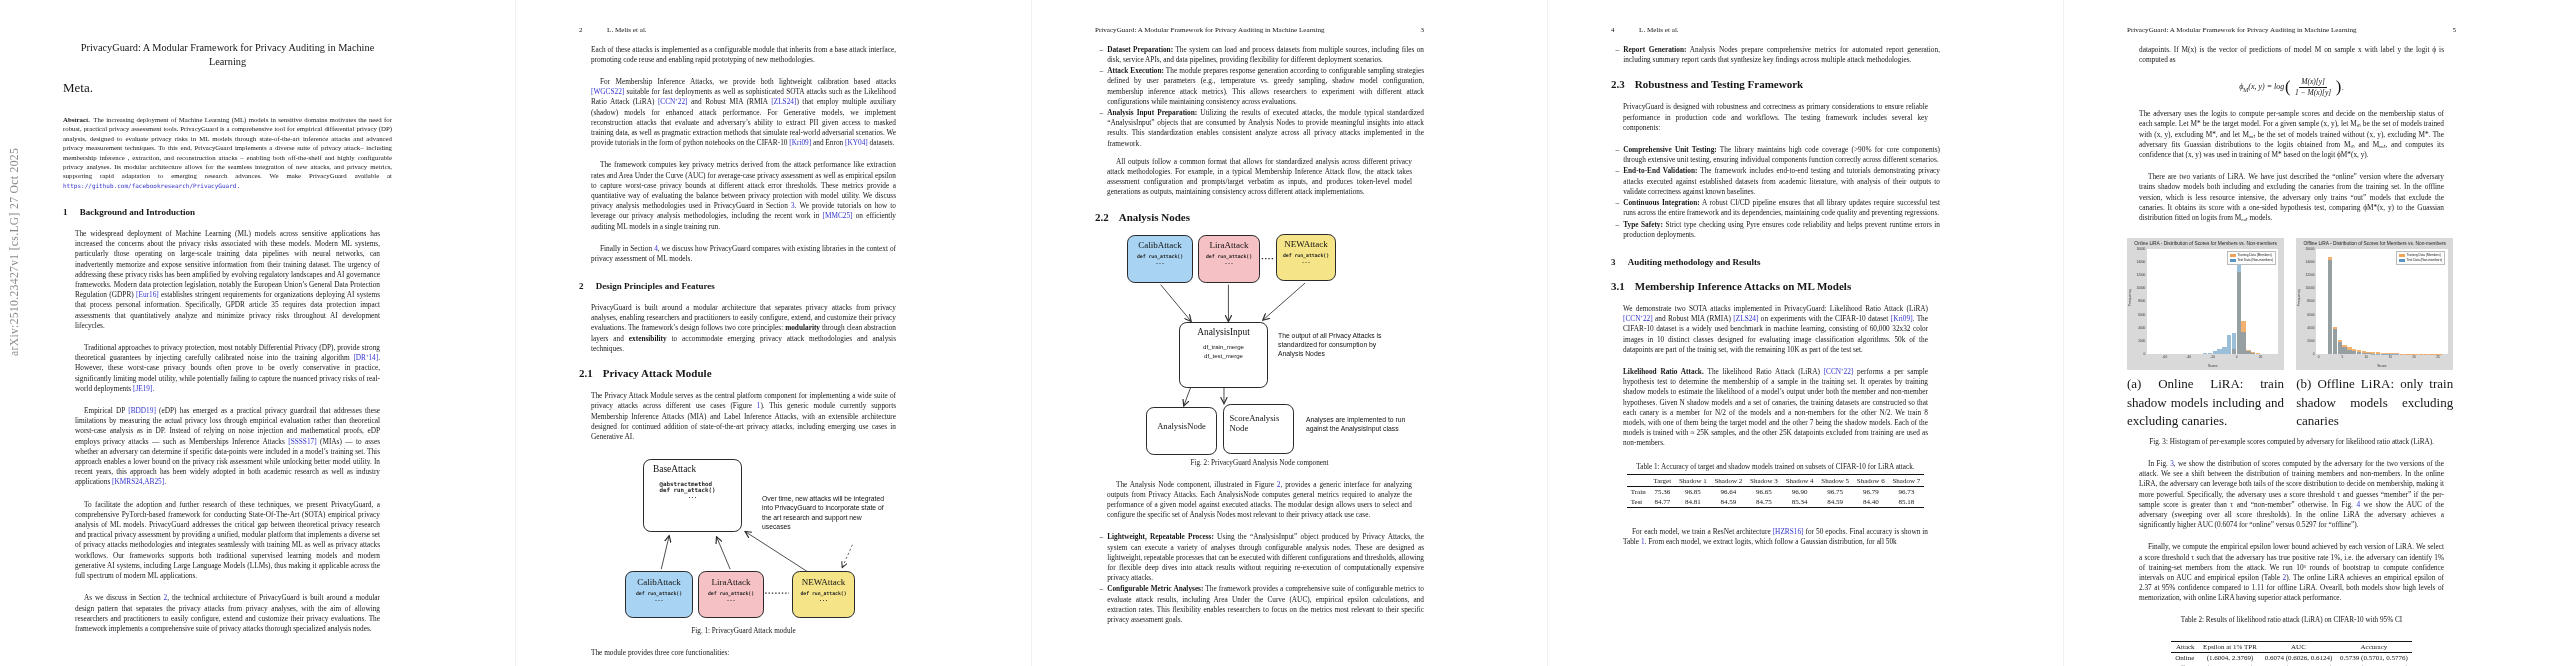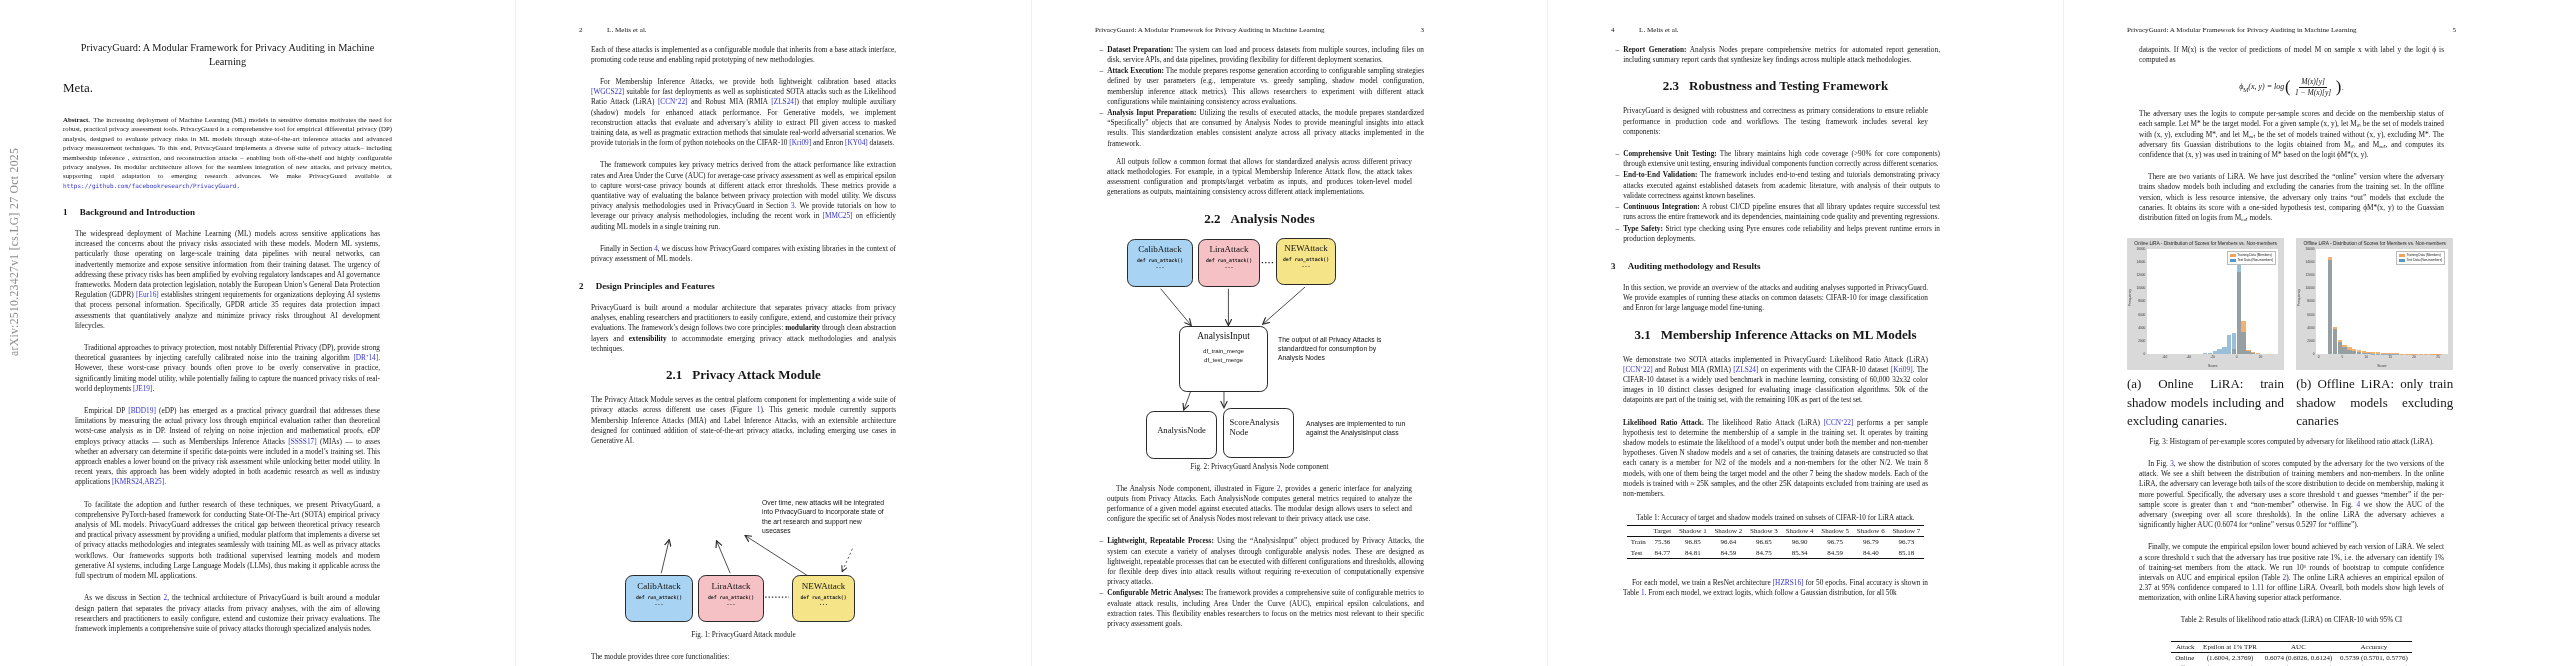--- a/index.html
+++ b/index.html
@@ -8,21 +8,21 @@
   .page{position:relative;width:515px;height:667px;overflow:hidden;flex:0 0 515px;background:#fff;}
   .page + .page{border-left:0.6px solid #f0f0f0;}
   .content{position:relative;margin-left:63px;width:329px;}
   .p{font-size:7.3px;line-height:1.40;text-align:justify;margin:12px;}
   .ind{text-indent:9px;}
   .pagehead{display:flex;font-size:7.1px;margin-top:25.6px;}
   .pagehead .gap{width:24.5px;}
   .pagehead.odd{justify-content:space-between;}
   .h-sec{font-size:9px;font-weight:bold;margin:16.7px 0 11px 0;}
   .h-sec .no{margin-right:12.2px;}
-  .h-sub{font-size:13px;font-weight:bold;margin:13.3px 0 9px 0;text-align:center;}
+  .h-sub{font-size:11px;font-weight:bold;margin:13.3px 0 9px 0;}
   .h-sub .no{margin-right:10px;}
   .title{font-size:10.3px;text-align:center;line-height:1.4;margin-top:41px;}
   .authors{font-size:7.4px;text-align:center;line-height:1.5;margin-top:14.5px;}
   .affil{font-size:13px;margin-top:10px;}
   .abstract{font-size:6.8px;line-height:1.39;text-align:justify;margin-top:19px;}
   .abstract b{margin-right:3.3px;}
   .url{font-family:"DejaVu Sans Mono", monospace;font-size:6px;color:#3333cc;}
   .ref{color:#3333cc;}
   .arxiv{position:absolute;left:7.8px;top:356px;transform:rotate(-90deg);transform-origin:left top;
          font-size:11.7px;color:#8a8a8a;white-space:nowrap;letter-spacing:0.3px;}
@@ -117,20 +117,26 @@
             <marker id="ah1" markerWidth="9" markerHeight="9" refX="7" refY="4.5" orient="auto">
               <path d="M0,0.5 L8,4.5 L0,8.5" fill="none" stroke="#2a2a2a" stroke-width="1.4"></path>
             </marker>
           </defs>
           <line x1="148" y1="207" x2="162" y2="148" stroke="#2a2a2a" stroke-width="1.5" marker-end="url(#ah1)"></line>
           <line x1="272" y1="207" x2="248" y2="150" stroke="#2a2a2a" stroke-width="1.5" marker-end="url(#ah1)"></line>
           <line x1="412" y1="212" x2="300" y2="140" stroke="#2a2a2a" stroke-width="1.5" marker-end="url(#ah1)"></line>
           <line x1="492" y1="163" x2="474" y2="203" stroke="#2a2a2a" stroke-width="1.3" stroke-dasharray="4,4" marker-end="url(#ah1)"></line>
           <line x1="335" y1="250" x2="378" y2="250" stroke="#2a2a2a" stroke-width="2" stroke-dasharray="2.5,3.5"></line>
         </svg>
+        <div class="dbox big" style="left:64px;top:4.4px;width:99px;height:73px;">
+          <div class="bt">BaseAttack</div>
+          <div class="bc" style="text-align:left;padding-left:15.6px">@abstractmethod</div>
+          <div class="bc" style="text-align:left;padding-left:15.6px;margin-top:0.6px">def run_attack()</div>
+          <div class="bd">...</div>
+        </div>
         <div class="fignote" style="left:183px;top:40px;width:129px;">Over time, new attacks will be integrated into PrivacyGuard to incorporate state of the art research and support new usecases</div>
         <div class="dbox" style="left:46px;top:117px;width:68px;height:47px;background:#a9d3f2;">
           <div class="bt">CalibAttack</div>
           <div class="bc">def run_attack()</div>
           <div class="bd">...</div>
         </div>
         <div class="dbox" style="left:119px;top:117px;width:66px;height:47px;background:#f6c1c5;">
           <div class="bt">LiraAttack</div>
           <div class="bc">def run_attack()</div>
           <div class="bd">...</div>
@@ -156,21 +162,21 @@
         <div class="bullet">
             <span class="dash">–</span>
             <div class="btxt"><b>Dataset Preparation:</b> <span>The system can load and process datasets from multiple sources, including files on disk, service APIs, and data pipelines, providing flexibility for different deployment scenarios.</span></div>
           </div>
         <div class="bullet">
             <span class="dash">–</span>
             <div class="btxt"><b>Attack Execution:</b> <span>The module prepares response generation according to configurable sampling strategies defined by user parameters (e.g., temperature vs. greedy sampling, shadow model configuration, membership inference attack metrics). This allows researchers to experiment with different attack configurations while maintaining consistency across evaluations.</span></div>
           </div>
         <div class="bullet">
             <span class="dash">–</span>
-            <div class="btxt"><b>Analysis Input Preparation:</b> <span>Utilizing the results of executed attacks, the module prepares standardized “Specifically” objects that are consumed by Analysis Nodes to provide meaningful insights into attack results. This standardization enables consistent analyze across all privacy attacks implemented in the framework.</span></div>
+            <div class="btxt"><b>Analysis Input Preparation:</b> <span>Utilizing the results of executed attacks, the module typical standardized “AnalysisInput” objects that are consumed by Analysis Nodes to provide meaningful insights into attack results. This standardization enables consistent analyze across all privacy attacks implemented in the framework.</span></div>
           </div>
       </div>
       <p class="p ind" style="margin-top:7.8px">All outputs follow a common format that allows for standardized analysis across different privacy attack methodologies. For example, in a typical Membership Inference Attack flow, the attack takes assessment configuration and prompts/target verbatim as inputs, and produces token-level model generations as outputs, maintaining consistency across different attack implementations.</p>
       <div class="h-sub"><span class="no">2.2</span><span>Analysis Nodes</span></div>
 
       <div class="fig" style="height:222px;margin-top:7.8px">
         <svg class="figsvg" width="329" height="222" viewBox="0 0 592 400">
           <defs>
             <marker id="ah2" markerWidth="9" markerHeight="9" refX="7" refY="4.5" orient="auto">
               <path d="M0,0.5 L8,4.5 L0,8.5" fill="none" stroke="#2a2a2a" stroke-width="1.4"></path>
@@ -255,21 +261,20 @@
         <div class="bullet">
             <span class="dash">–</span>
             <div class="btxt"><b>Continuous Integration:</b> <span>A robust CI/CD pipeline ensures that all library updates require successful test runs across the entire framework and its dependencies, maintaining code quality and preventing regressions.</span></div>
           </div>
         <div class="bullet">
             <span class="dash">–</span>
             <div class="btxt"><b>Type Safety:</b> <span>Strict type checking using Pyre ensures code reliability and helps prevent runtime errors in production deployments.</span></div>
           </div>
       </div>
       <div class="h-sec"><span class="no">3</span><span>Auditing methodology and Results</span></div>
-      <p class="p">In this section, we provide an overview of the attacks and auditing analyses supported in PrivacyGuard. We provide examples of running these attacks on common datasets: CIFAR-10 for image classification and Enron for large language model fine-tuning.</p>
       <div class="h-sub"><span class="no">3.1</span><span>Membership Inference Attacks on ML Models</span></div>
       <p class="p">We demonstrate two SOTA attacks implemented in PrivacyGuard: Likelihood Ratio Attack (LiRA) <span class="ref">[CCN⁺22]</span> and Robust MIA (RMIA) <span class="ref">[ZLS24]</span> on experiments with the CIFAR-10 dataset <span class="ref">[Kri09]</span>. The CIFAR-10 dataset is a widely used benchmark in machine learning, consisting of 60,000 32x32 color images in 10 distinct classes designed for evaluating image classification algorithms. 50k of the datapoints are part of the trainig set, with the remaining 10K as part of the test set.</p>
       <p class="p" style="margin-top:9px"><b>Likelihood Ratio Attack.</b> <span>The likelihood Ratio Attack (LiRA) <span class="ref">[CCN⁺22]</span> performs a per sample hypothesis test to determine the membership of a sample in the training set. It operates by training shadow models to estimate the likelihood of a model’s output under both the member and non-member hypotheses. Given N shadow models and a set of canaries, the training datasets are constructed so that each canary is a member for N/2 of the models and a non-members for the other N/2. We train 8 models, with one of them being the target model and the other 7 being the shadow models. Each of the models is trained with ≈ 25K samples, and the other 25K datapoints excluded from training are used as non-members.</span></p>
 
       <div class="caption" style="margin-top:14.5px">Table 1: Accuracy of target and shadow models trained on subsets of CIFAR-10 for LiRA attack.</div>
       <table class="btable" style="margin-top:3.3px">
         <thead>
           <tr>
             <th></th>
             <th>Target</th>

